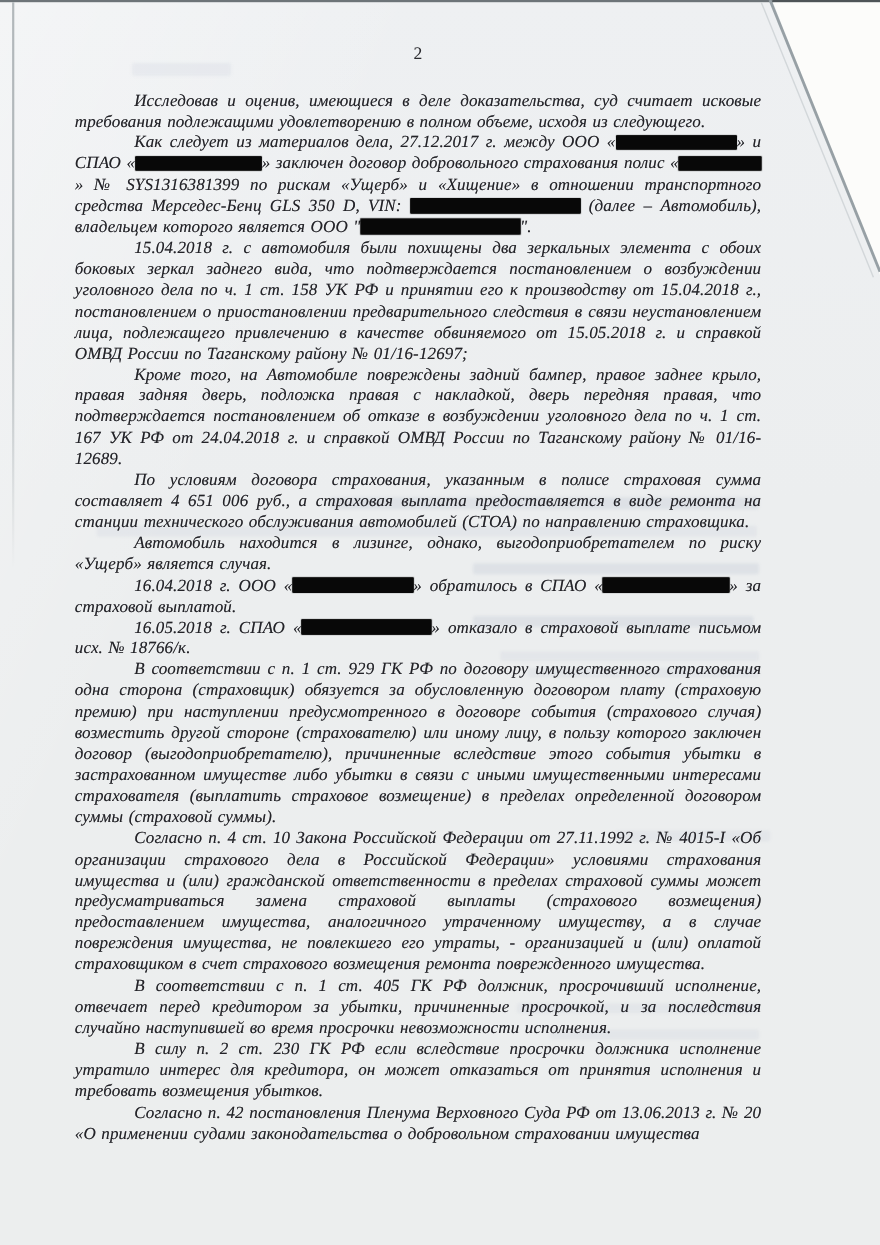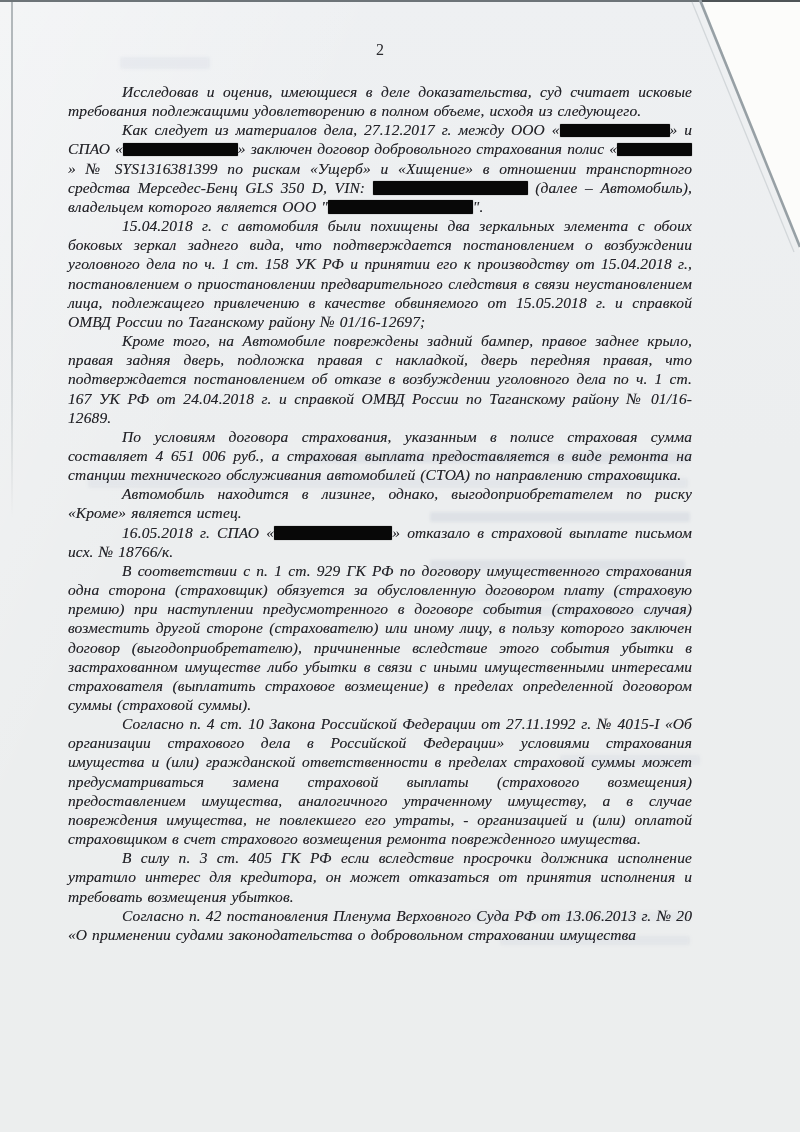--- a/index.html
+++ b/index.html
@@ -77,22 +77,24 @@
   <div class="sm f" style="left:500px;top:936px;width:190px;height:9px"></div>
 
   <div class="content">
     <div class="page-num">2</div>
     <div id="paragraphs">
         <p><span>Исследовав и оценив, имеющиеся в деле доказательства, суд считает исковые требования подлежащими удовлетворению в полном объеме, исходя из следующего.</span></p>
         <p><span>Как следует из материалов дела, 27.12.2017 г. между ООО «</span><span class="redaction" style="width: 110px; background: rgb(8, 8, 8);"></span><span>» и СПАО «</span><span class="redaction" style="width: 115px; background: rgb(8, 8, 8);"></span><span>» заключен договор добровольного страхования полис «</span><span class="redaction" style="width: 75px; background: rgb(8, 8, 8);"></span><span>» № SYS1316381399 по рискам «Ущерб» и «Хищение» в отношении транспортного средства Мерседес-Бенц GLS 350 D, VIN: </span><span class="redaction" style="width: 155px; background: rgb(8, 8, 8);"></span><span> (далее – Автомобиль), владельцем которого является ООО "</span><span class="redaction" style="width: 145px; background: rgb(8, 8, 8);"></span><span>".</span></p>
         <p><span>15.04.2018 г. с автомобиля были похищены два зеркальных элемента с обоих боковых зеркал заднего вида, что подтверждается постановлением о возбуждении уголовного дела по ч. 1 ст. 158 УК РФ и принятии его к производству от 15.04.2018 г., постановлением о приостановлении предварительного следствия в связи неустановлением лица, подлежащего привлечению в качестве обвиняемого от 15.05.2018 г. и справкой ОМВД России по Таганскому району № 01/16-12697;</span></p>
         <p><span>Кроме того, на Автомобиле повреждены задний бампер, правое заднее крыло, правая задняя дверь, подложка правая с накладкой, дверь передняя правая, что подтверждается постановлением об отказе в возбуждении уголовного дела по ч. 1 ст. 167 УК РФ от 24.04.2018 г. и справкой ОМВД России по Таганскому району № 01/16-12689.</span></p>
         <p><span>По условиям договора страхования, указанным в полисе страховая сумма составляет 4 651 006 руб., а страховая выплата предоставляется в виде ремонта на станции технического обслуживания автомобилей (СТОА) по направлению страховщика.</span></p>
-        <p><span>Автомобиль находится в лизинге, однако, выгодоприобретателем по риску «Кроме» является истец.</span></p>
+        <p><span>Автомобиль находится в лизинге, однако, выгодоприобретателем по риску «Ущерб» является случая.</span></p>
+        <p><span>16.04.2018 г. ООО «</span><span class="redaction" style="width: 110px; background: rgb(8, 8, 8);"></span><span>» обратилось в СПАО «</span><span class="redaction" style="width: 115px; background: rgb(8, 8, 8);"></span><span>» за страховой выплатой.</span></p>
         <p><span>16.05.2018 г. СПАО «</span><span class="redaction" style="width: 118px; background: rgb(8, 8, 8);"></span><span>» отказало в страховой выплате письмом исх. № 18766/к.</span></p>
         <p><span>В соответствии с п. 1 ст. 929 ГК РФ по договору имущественного страхования одна сторона (страховщик) обязуется за обусловленную договором плату (страховую премию) при наступлении предусмотренного в договоре события (страхового случая) возместить другой стороне (страхователю) или иному лицу, в пользу которого заключен договор (выгодоприобретателю), причиненные вследствие этого события убытки в застрахованном имуществе либо убытки в связи с иными имущественными интересами страхователя (выплатить страховое возмещение) в пределах определенной договором суммы (страховой суммы).</span></p>
         <p><span>Согласно п. 4 ст. 10 Закона Российской Федерации от 27.11.1992 г. № 4015-I «Об организации страхового дела в Российской Федерации» условиями страхования имущества и (или) гражданской ответственности в пределах страховой суммы может предусматриваться замена страховой выплаты (страхового возмещения) предоставлением имущества, аналогичного утраченному имуществу, а в случае повреждения имущества, не повлекшего его утраты, - организацией и (или) оплатой страховщиком в счет страхового возмещения ремонта поврежденного имущества.</span></p>
-        <p><span>В силу п. 3 ст. 405 ГК РФ если вследствие просрочки должника исполнение утратило интерес для кредитора, он может отказаться от принятия исполнения и требовать возмещения убытков.</span></p>
+        <p><span>В соответствии с п. 1 ст. 405 ГК РФ должник, просрочивший исполнение, отвечает перед кредитором за убытки, причиненные просрочкой, и за последствия случайно наступившей во время просрочки невозможности исполнения.</span></p>
+        <p><span>В силу п. 2 ст. 230 ГК РФ если вследствие просрочки должника исполнение утратило интерес для кредитора, он может отказаться от принятия исполнения и требовать возмещения убытков.</span></p>
         <p><span>Согласно п. 42 постановления Пленума Верховного Суда РФ от 13.06.2013 г. № 20 «О применении судами законодательства о добровольном страховании имущества</span></p>
       </div>
   </div>
 
 </div>
 
 </body></html>

